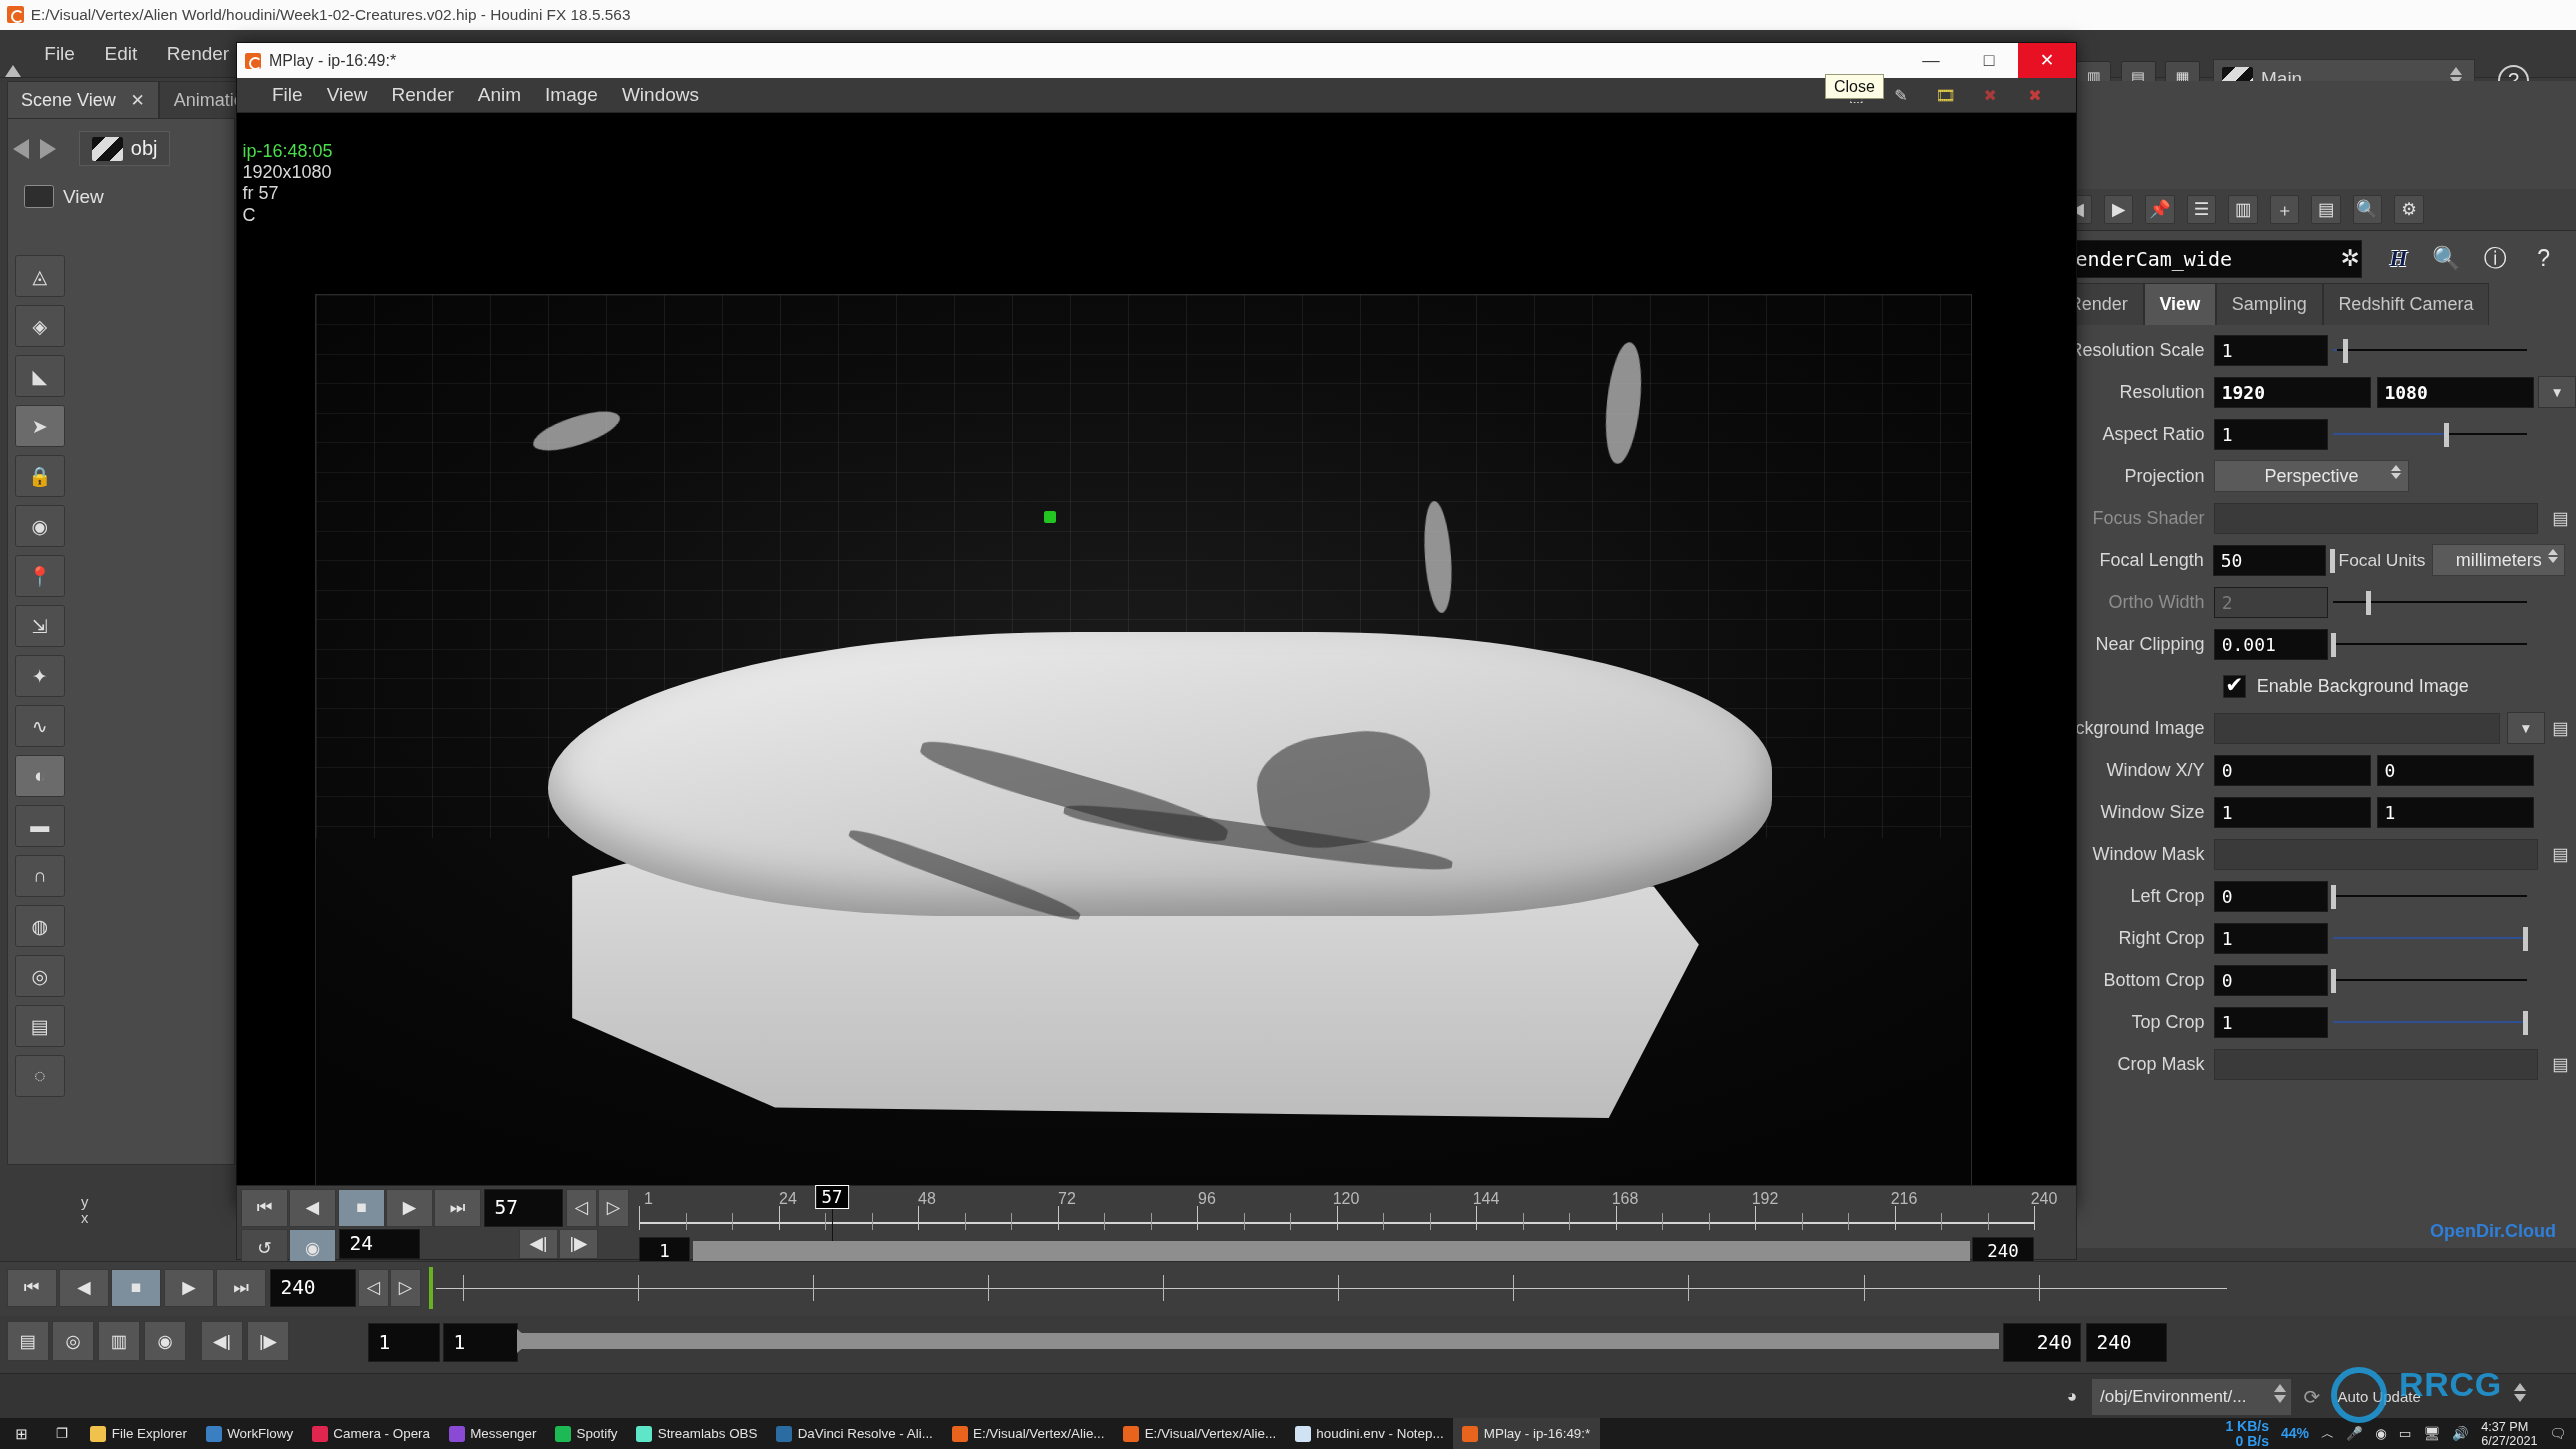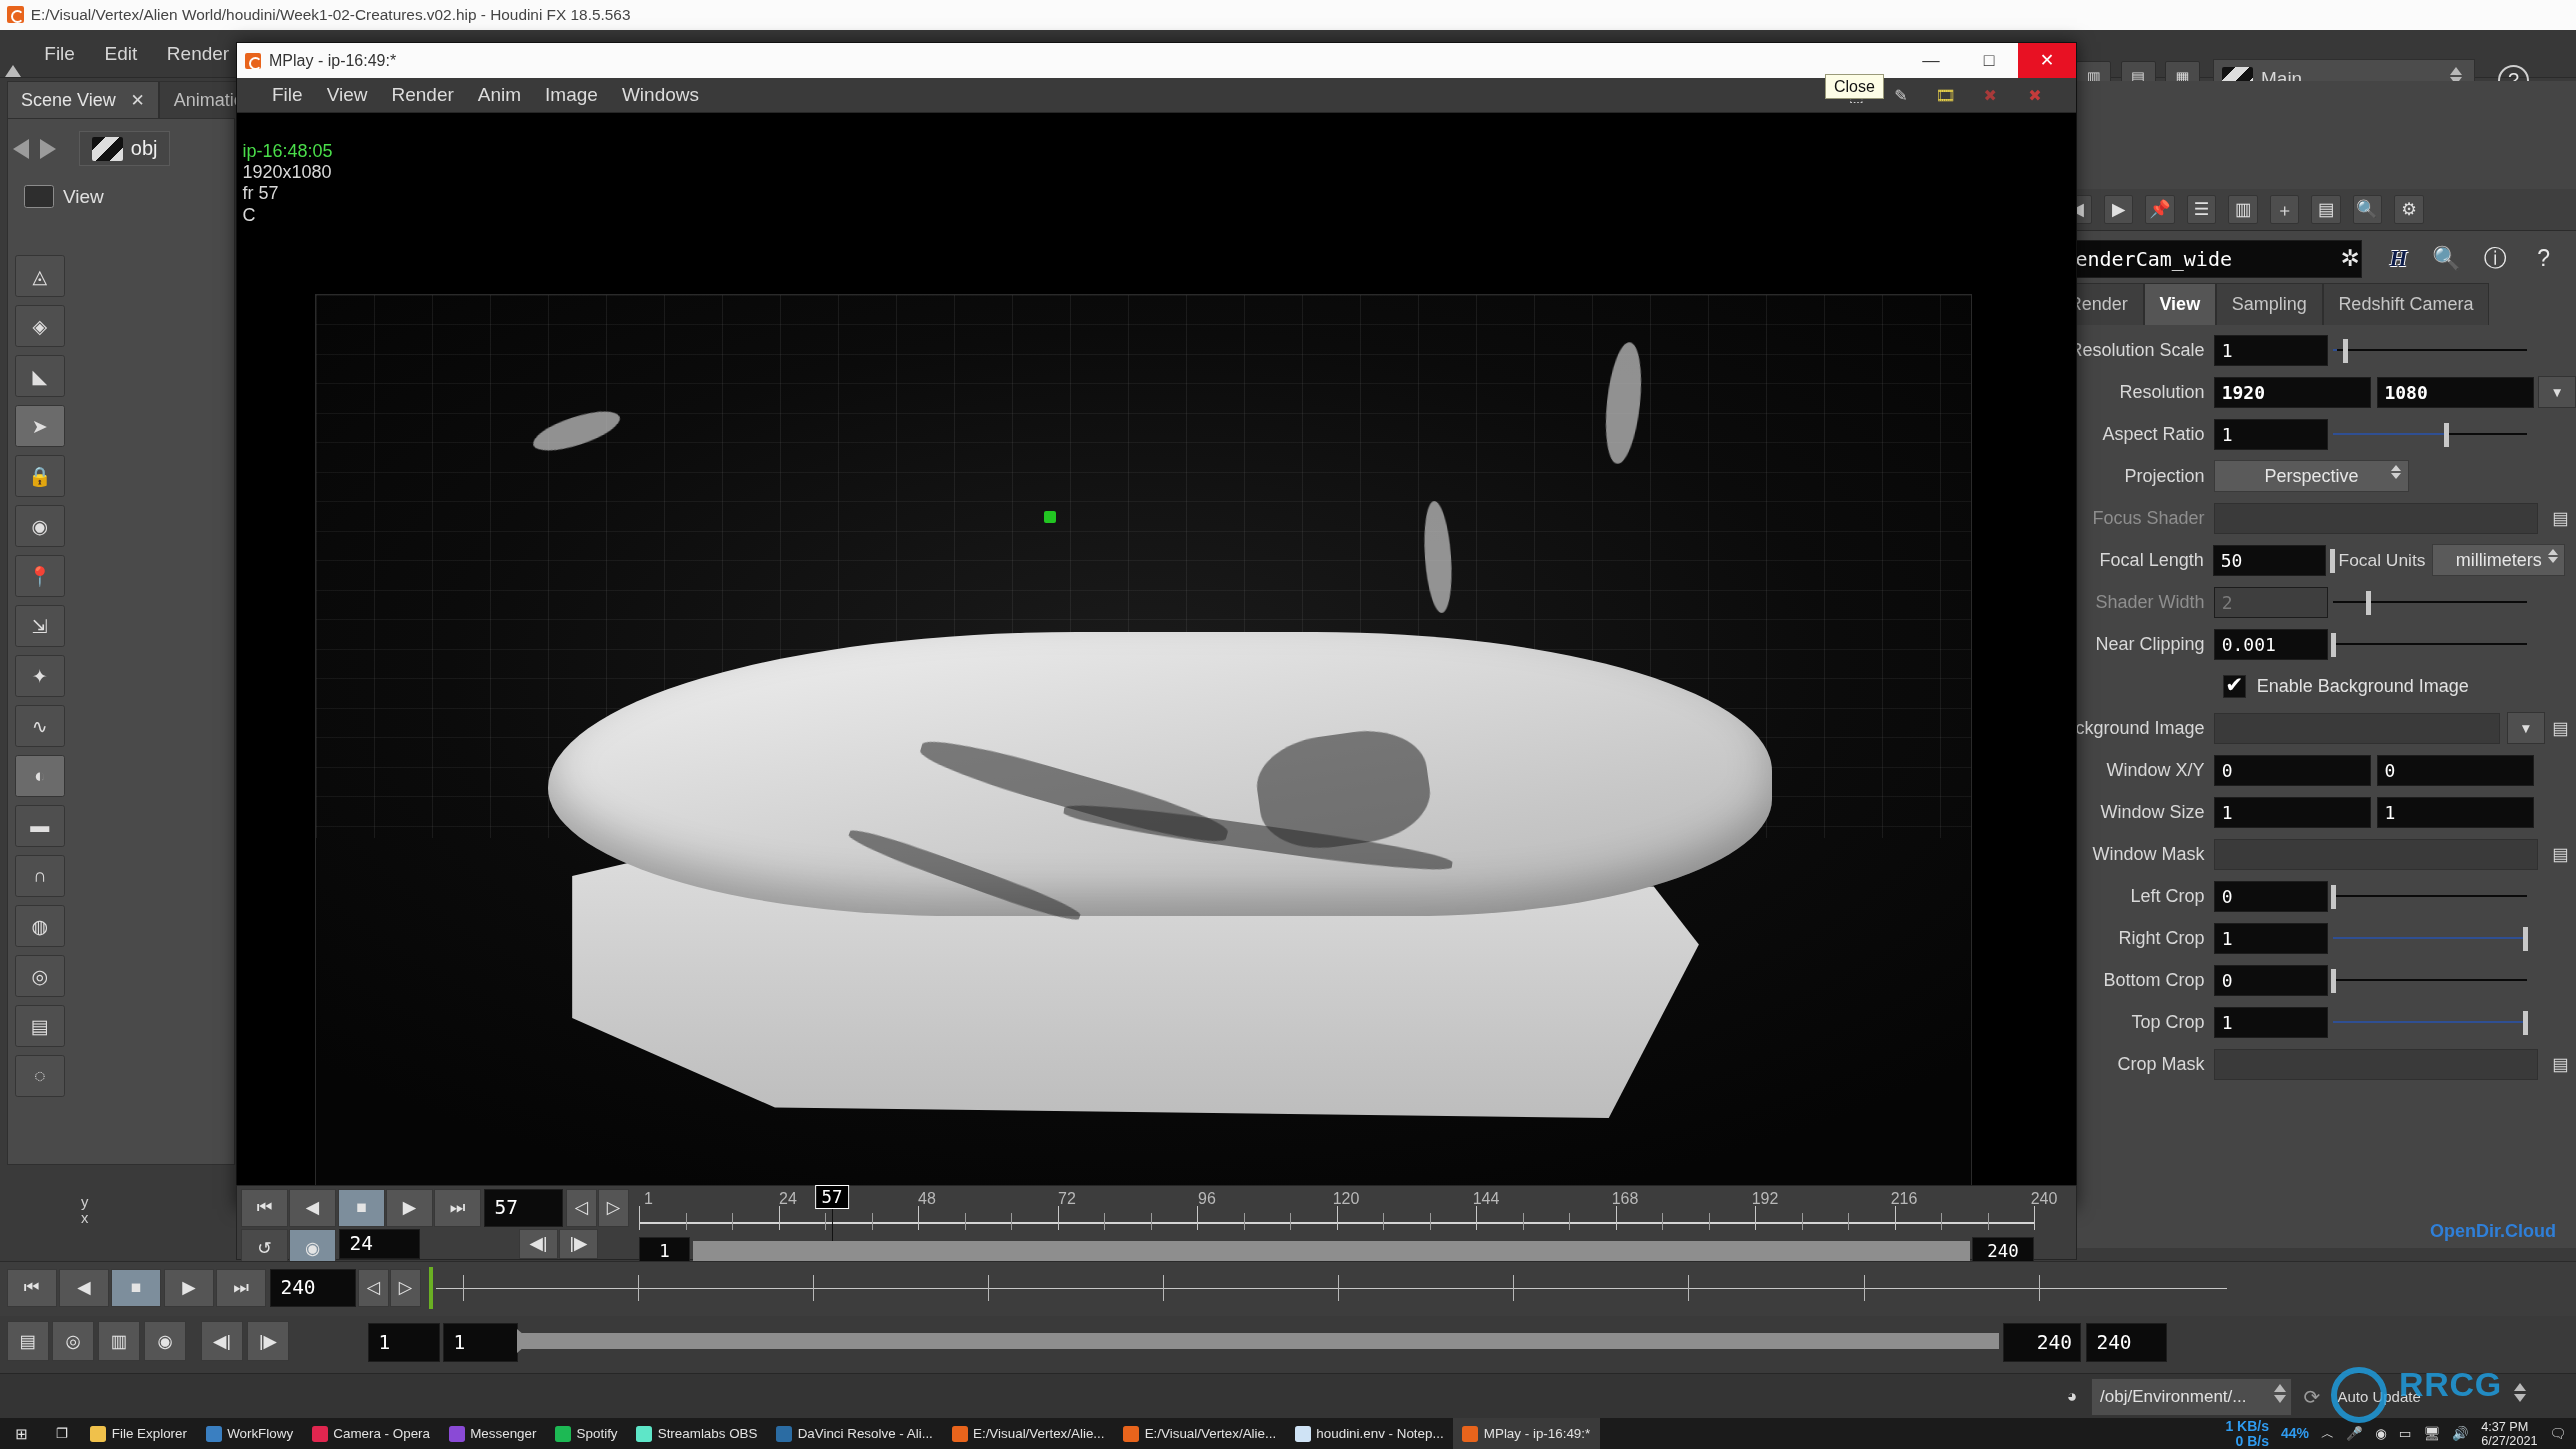--- a/index.html
+++ b/index.html
@@ -360,21 +360,21 @@
         <div class="combo" style="width: 134px;">
           <span>millimeters</span>
           <div class="sp">
             <i class="u"></i>
             <i class="d"></i>
           </div>
         </div>
         <div style="width: 10.7px;"></div>
       </div>
       <div class="prow">
-        <div class="plabel dim">Shader Width</div>
+        <div class="plabel dim">Ortho Width</div>
         <div class="pfield dimv" style="width: 114px;">2</div>
         <div class="slider">
           <div class="track"></div>
           <div class="fill" style="width:0%"></div>
           <div class="knob" style="left:calc(18% - 2px)"></div>
         </div>
         <div style="width: 42px;"></div>
       </div>
       <div class="prow">
         <div class="plabel">Near Clipping</div>

